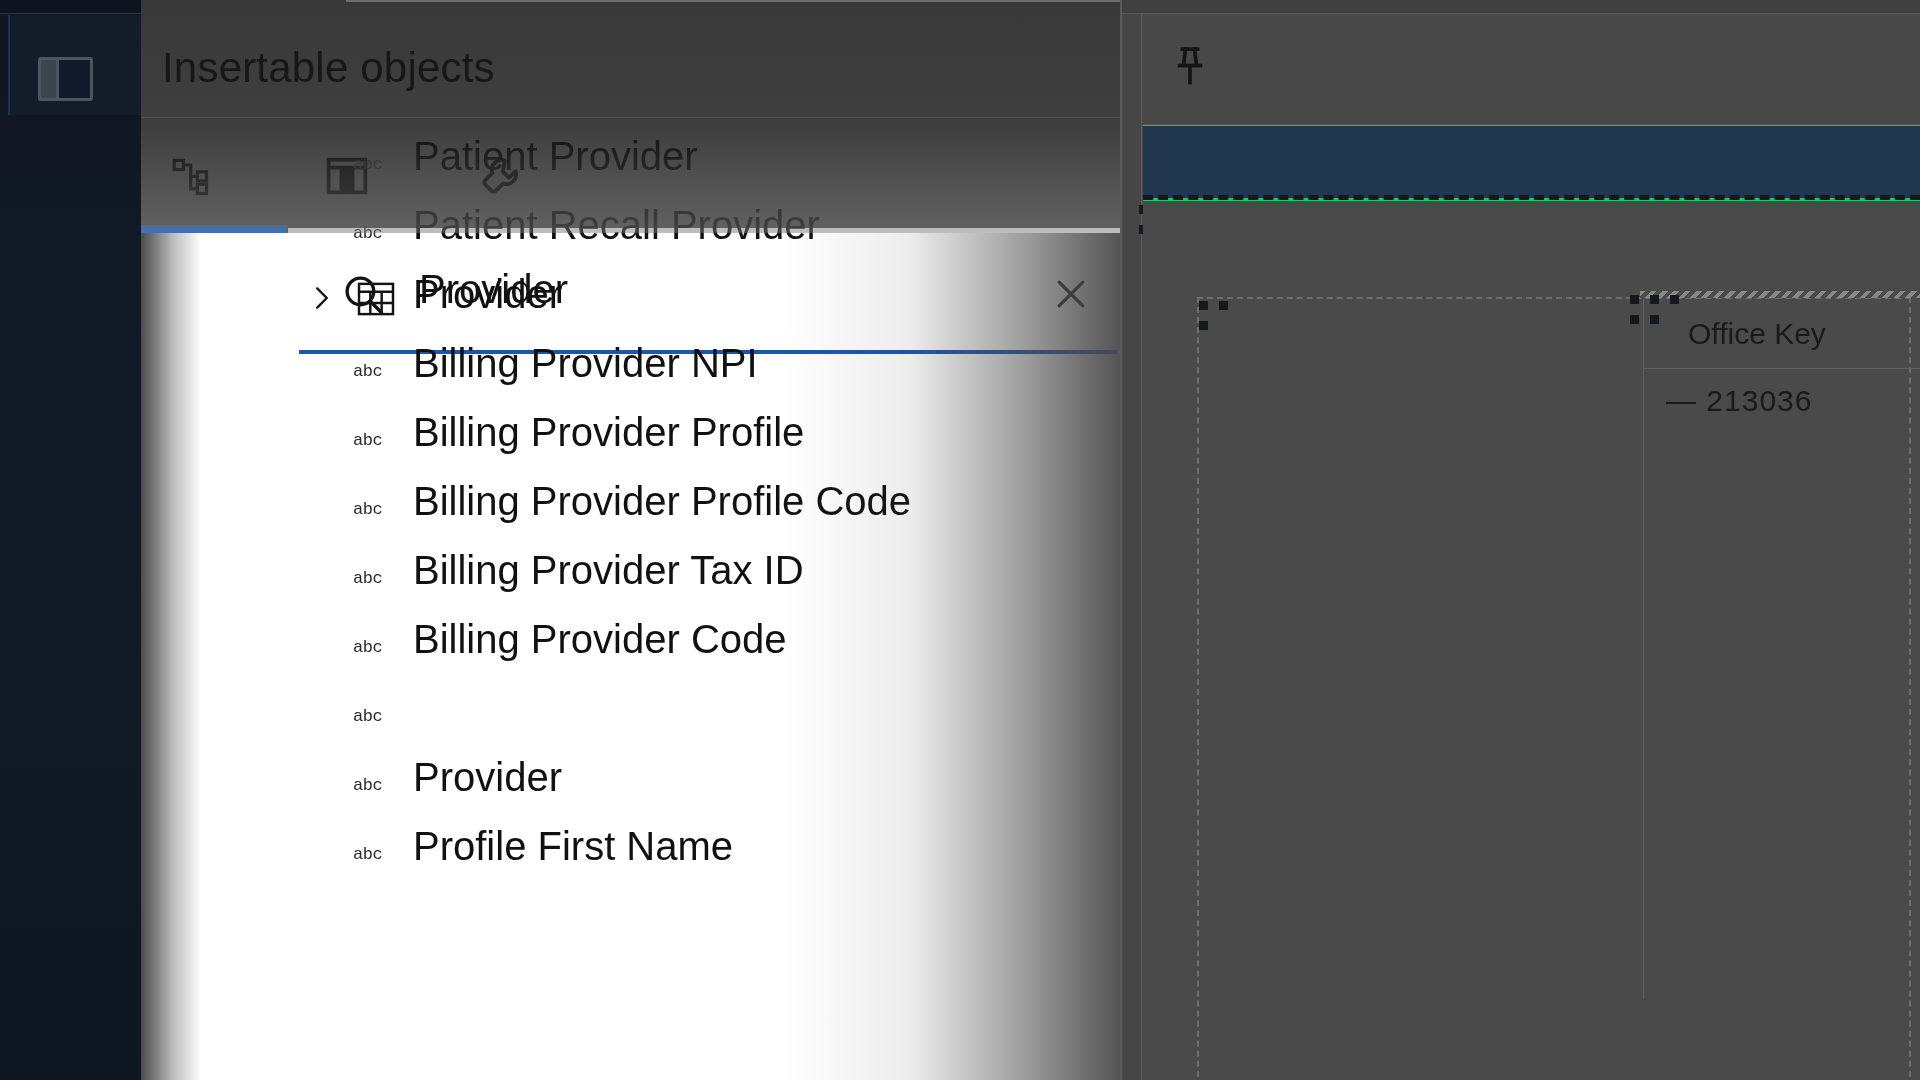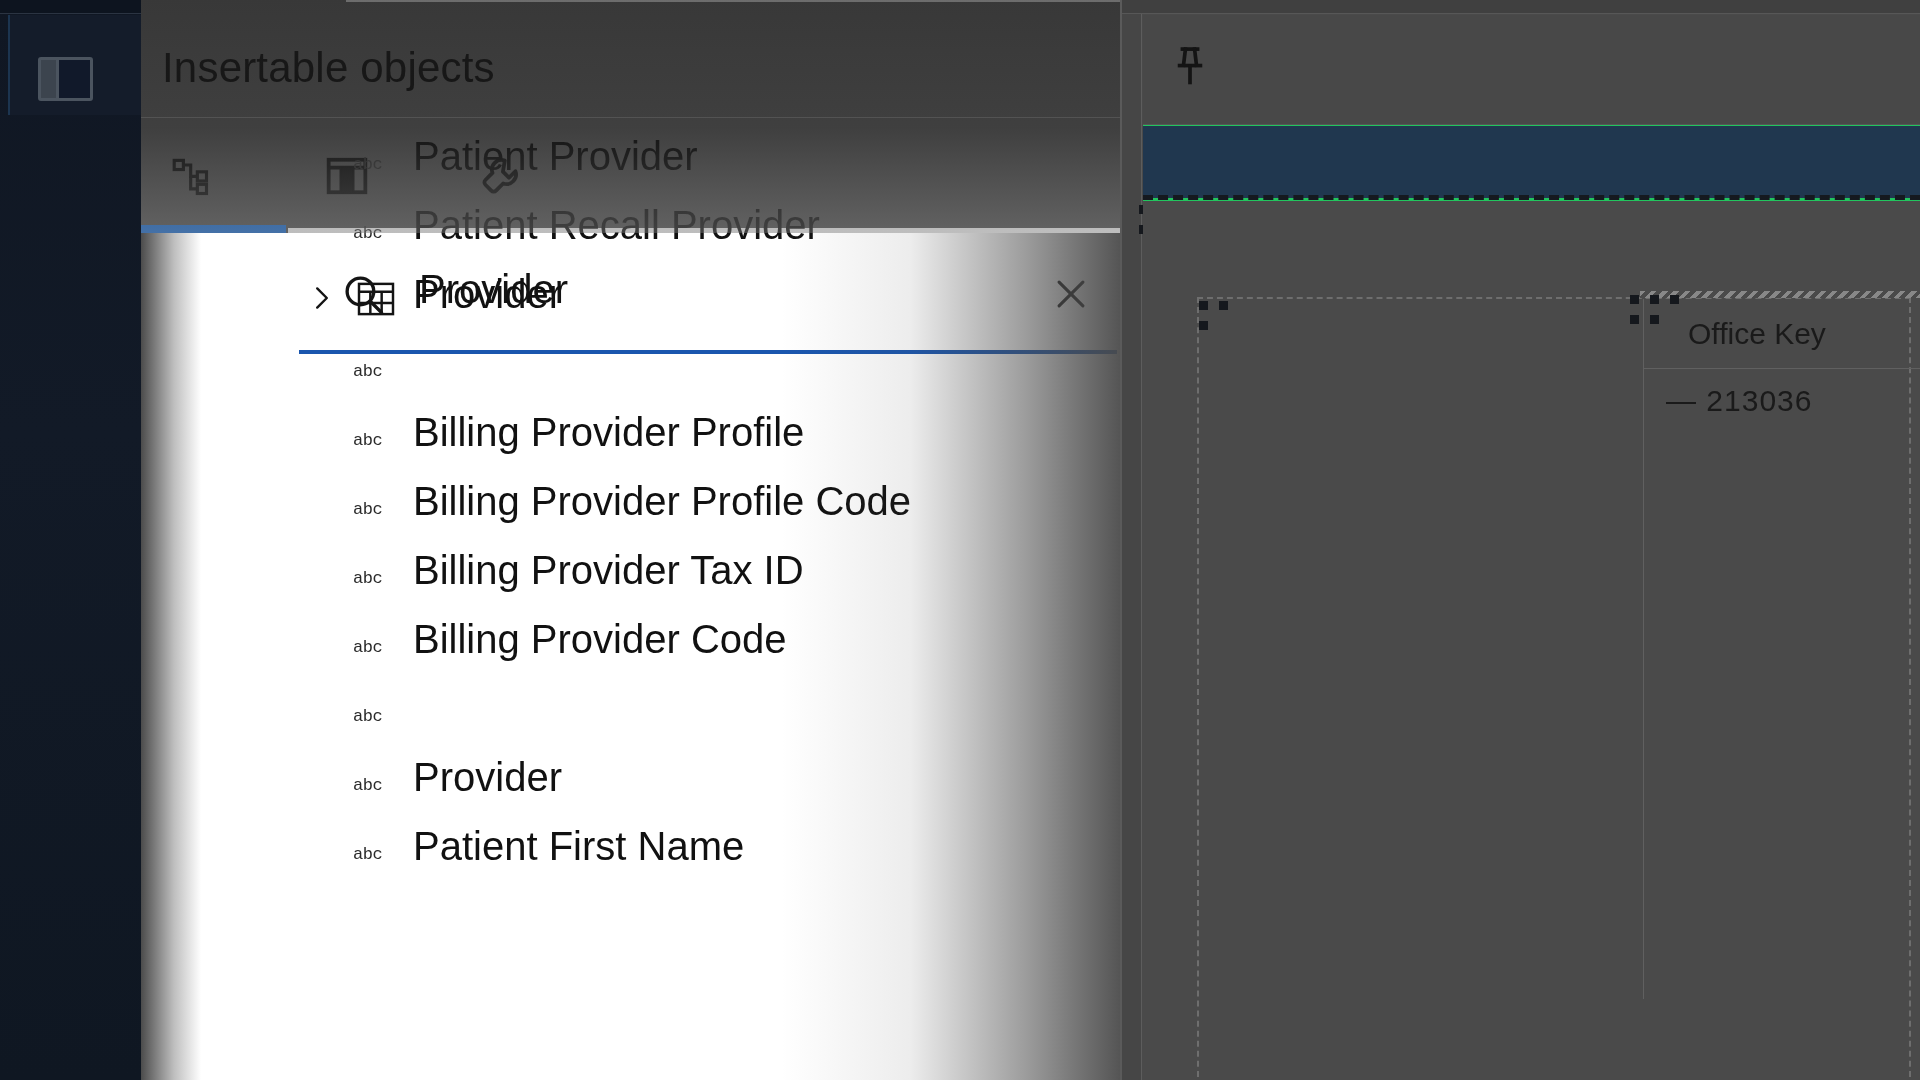--- a/index.html
+++ b/index.html
@@ -355,20 +355,21 @@
             <path d="M1 11.1 H19"></path>
             <path d="M7 5.2 V17"></path>
             <path d="M13 5.2 V17"></path>
           </svg>
         </span>
         <span class="lbl">Provider</span>
       </div>
 
       <div class="li" style="top:207px;">
         <span class="ico-abc">abc</span>
+        <span class="lbl">Billing Provider NPI</span>
       </div>
 
       <div class="li" style="top:276px;">
         <span class="ico-abc">abc</span>
         <span class="lbl">Billing Provider Profile</span>
       </div>
 
       <div class="li" style="top:345px;">
         <span class="ico-abc">abc</span>
         <span class="lbl">Billing Provider Profile Code</span>
@@ -388,21 +389,21 @@
         <span class="ico-abc">abc</span>
       </div>
 
       <div class="li" style="top:621px;">
         <span class="ico-abc">abc</span>
         <span class="lbl">Provider</span>
       </div>
 
       <div class="li" style="top:690px;">
         <span class="ico-abc">abc</span>
-        <span class="lbl">Patient First Name</span>
+        <span class="lbl">Profile First Name</span>
       </div>
 
     </div>
 
     <div class="sheet-bottom-fade"></div>
     <div class="shade-left"></div>
     <div class="shade-right"></div>
     <div class="shade-top-chrome"></div>
     <div class="panel-edge"></div>
   </div>

